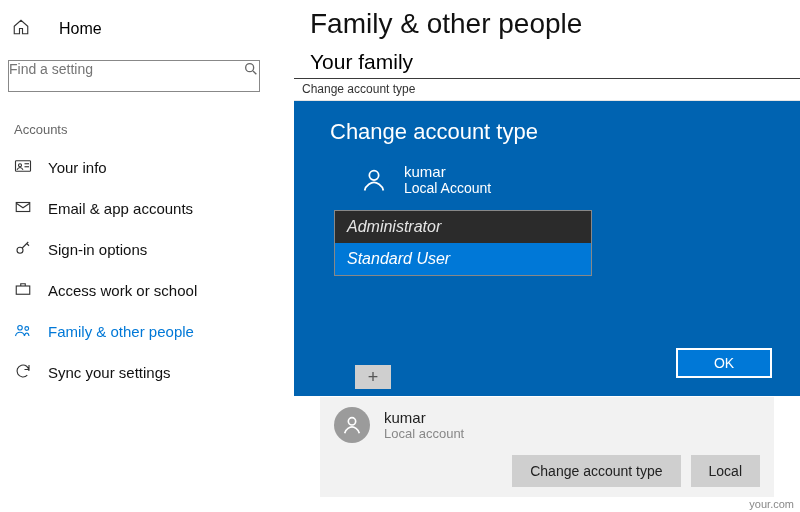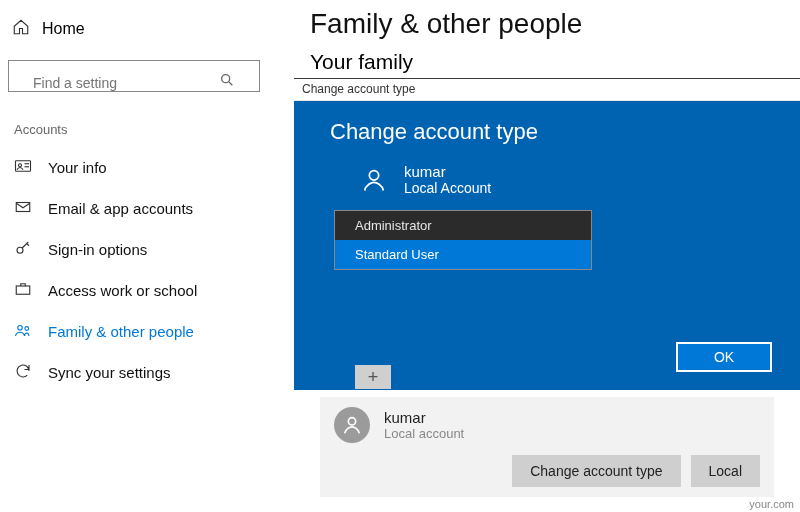--- a/index.html
+++ b/index.html
@@ -1,24 +1,24 @@
 <!DOCTYPE html>
 <html><head>
 <meta charset="utf-8">
 <style>
   * { box-sizing: border-box; margin: 0; padding: 0; font-family: "Segoe UI", sans-serif; }
   body { width: 800px; height: 512px; background: #fff; overflow: hidden; position: relative; }
 
   
   .sidebar { position: absolute; left: 0; top: 0; width: 280px; padding: 12px 20px 0 8px; }
-  .home-row { display: flex; align-items: center; gap: 12px; padding: 6px 4px; font-size: 14px; }
+  .home-row { display: flex; align-items: center; gap: 29px; padding: 6px 4px; font-size: 14px; }
   .home-icon { font-size: 16px; }
   .home-label { font-size: 16px; }
 
-  .search-box { margin: 14px 0 0 0; display: flex; align-items: flex-end; border: 1px solid #888; width: 252px; height: 32px; padding: 0 24px; }
+  .search-box { margin: 14px 0 0 0; display: flex; align-items: flex-start; border: 1px solid #888; width: 252px; height: 32px; padding: 0 0; }
   .search-box input { flex: 1; border: none; outline: none; font-size: 14px; color: #666; }
   .search-icon { color: #666; font-size: 14px; }
 
   .section-label { margin: 30px 0 10px 6px; font-size: 13px; color: #666; }
 
   .nav-item { display: flex; align-items: center; gap: 16px; padding: 10px 6px; font-size: 15px; color: #111; cursor: pointer; }
   .nav-item.active { color: #0078d7; }
   .nav-item .nav-icon { width: 18px; text-align: center; font-size: 15px; color: inherit; }
   .nav-item svg { width: 18px; height: 18px; }
 
@@ -34,21 +34,21 @@
   .dialog-heading { font-size: 22px; font-weight: 300; color: #fff; }
 
   .user-block { display: flex; align-items: center; gap: 14px; margin: 18px 0 14px 28px; }
   .avatar-blue { width: 32px; height: 32px; border-radius: 3px; background: #0063b1; display: flex; align-items: center; justify-content: center; }
   .avatar-blue svg { width: 28px; height: 28px; }
   .user-text { color: #fff; }
   .user-text .uname { font-size: 15px; }
   .user-text .utype { font-size: 14px; }
 
   .dropdown { margin: 0 0 0 4px; width: 258px; border: 1px solid #888; }
-  .dd-option { padding: 7px 20px; font-size: 13px; color: #fff; cursor: pointer; }
+  .dd-option { padding: 7px 12px; font-size: 16px; color: #fff; cursor: pointer; font-style: italic; }
   .dd-option.admin { background: #2b2b2b; color: #e5e5e5; }
   .dd-option.selected { background: #0078d7; }
 
   .dialog-footer { display: flex; justify-content: flex-end; margin-top: 72px; }
   .ok-btn { width: 96px; height: 30px; background: #0078d7; border: 2px solid #fff; color: #fff; font-size: 14px; cursor: pointer; }
 
   
   .plus-stub { position: absolute; left: 355px; top: 365px; width: 36px; height: 24px; background: #cfcfcf; display: flex; align-items: center; justify-content: center; color: #555; font-size: 18px; }
   .user-card { position: absolute; left: 320px; top: 397px; width: 454px; height: 100px; background: #f2f2f2; display: flex; flex-direction: column; padding: 10px 14px 10px 14px; }
   .uc-top { display: flex; align-items: center; gap: 14px; }

